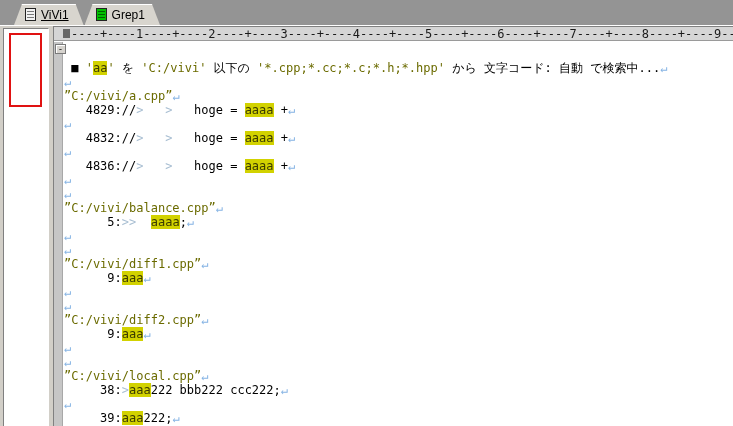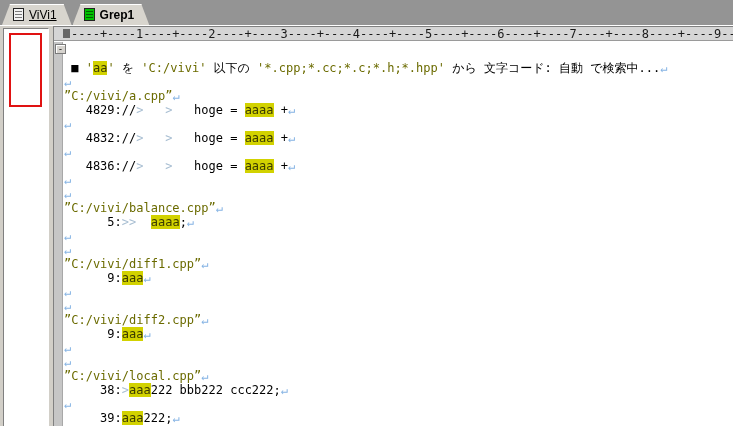--- a/index.html
+++ b/index.html
@@ -5,32 +5,32 @@
   html,body{margin:0;padding:0;}
   body{
     width:733px;height:426px;overflow:hidden;
     background:#d2cfc8;
     font-family:"Liberation Sans", sans-serif;
     position:relative;
   }
   
   .tabbar{
     height:26px;background:#949494;display:flex;align-items:flex-end;
-    padding-left:2px;box-sizing:border-box;
+    padding-left:14px;box-sizing:border-box;
     border-bottom:1px solid #ffffff;
   }
   .tab{
     display:flex;align-items:center;gap:5px;
     height:21px;padding:0 15px 0 11px;margin-right:1px;
     background:#d8d5ce;
     clip-path:polygon(8px 0, calc(100% - 8px) 0, 100% 100%, 0 100%);
     font-size:12px;color:#000;cursor:default;
     box-shadow:inset 0 1px 0 #ffffff;
   }
-  .tab.active{font-weight:bold;}
+  .tab.active{font-weight:normal;}
   .tab.underlined .tab-label{text-decoration:underline;}
   .doc-icon{flex:0 0 auto;}
   
   .main{
     position:absolute;left:0;top:26px;right:0;bottom:0;
     display:flex;background:#d2cfc8;
   }
   .minimap{
     width:44px;margin:2px 0 0 3px;background:#ffffff;
     border-top:1px solid #808080;border-left:1px solid #808080;

